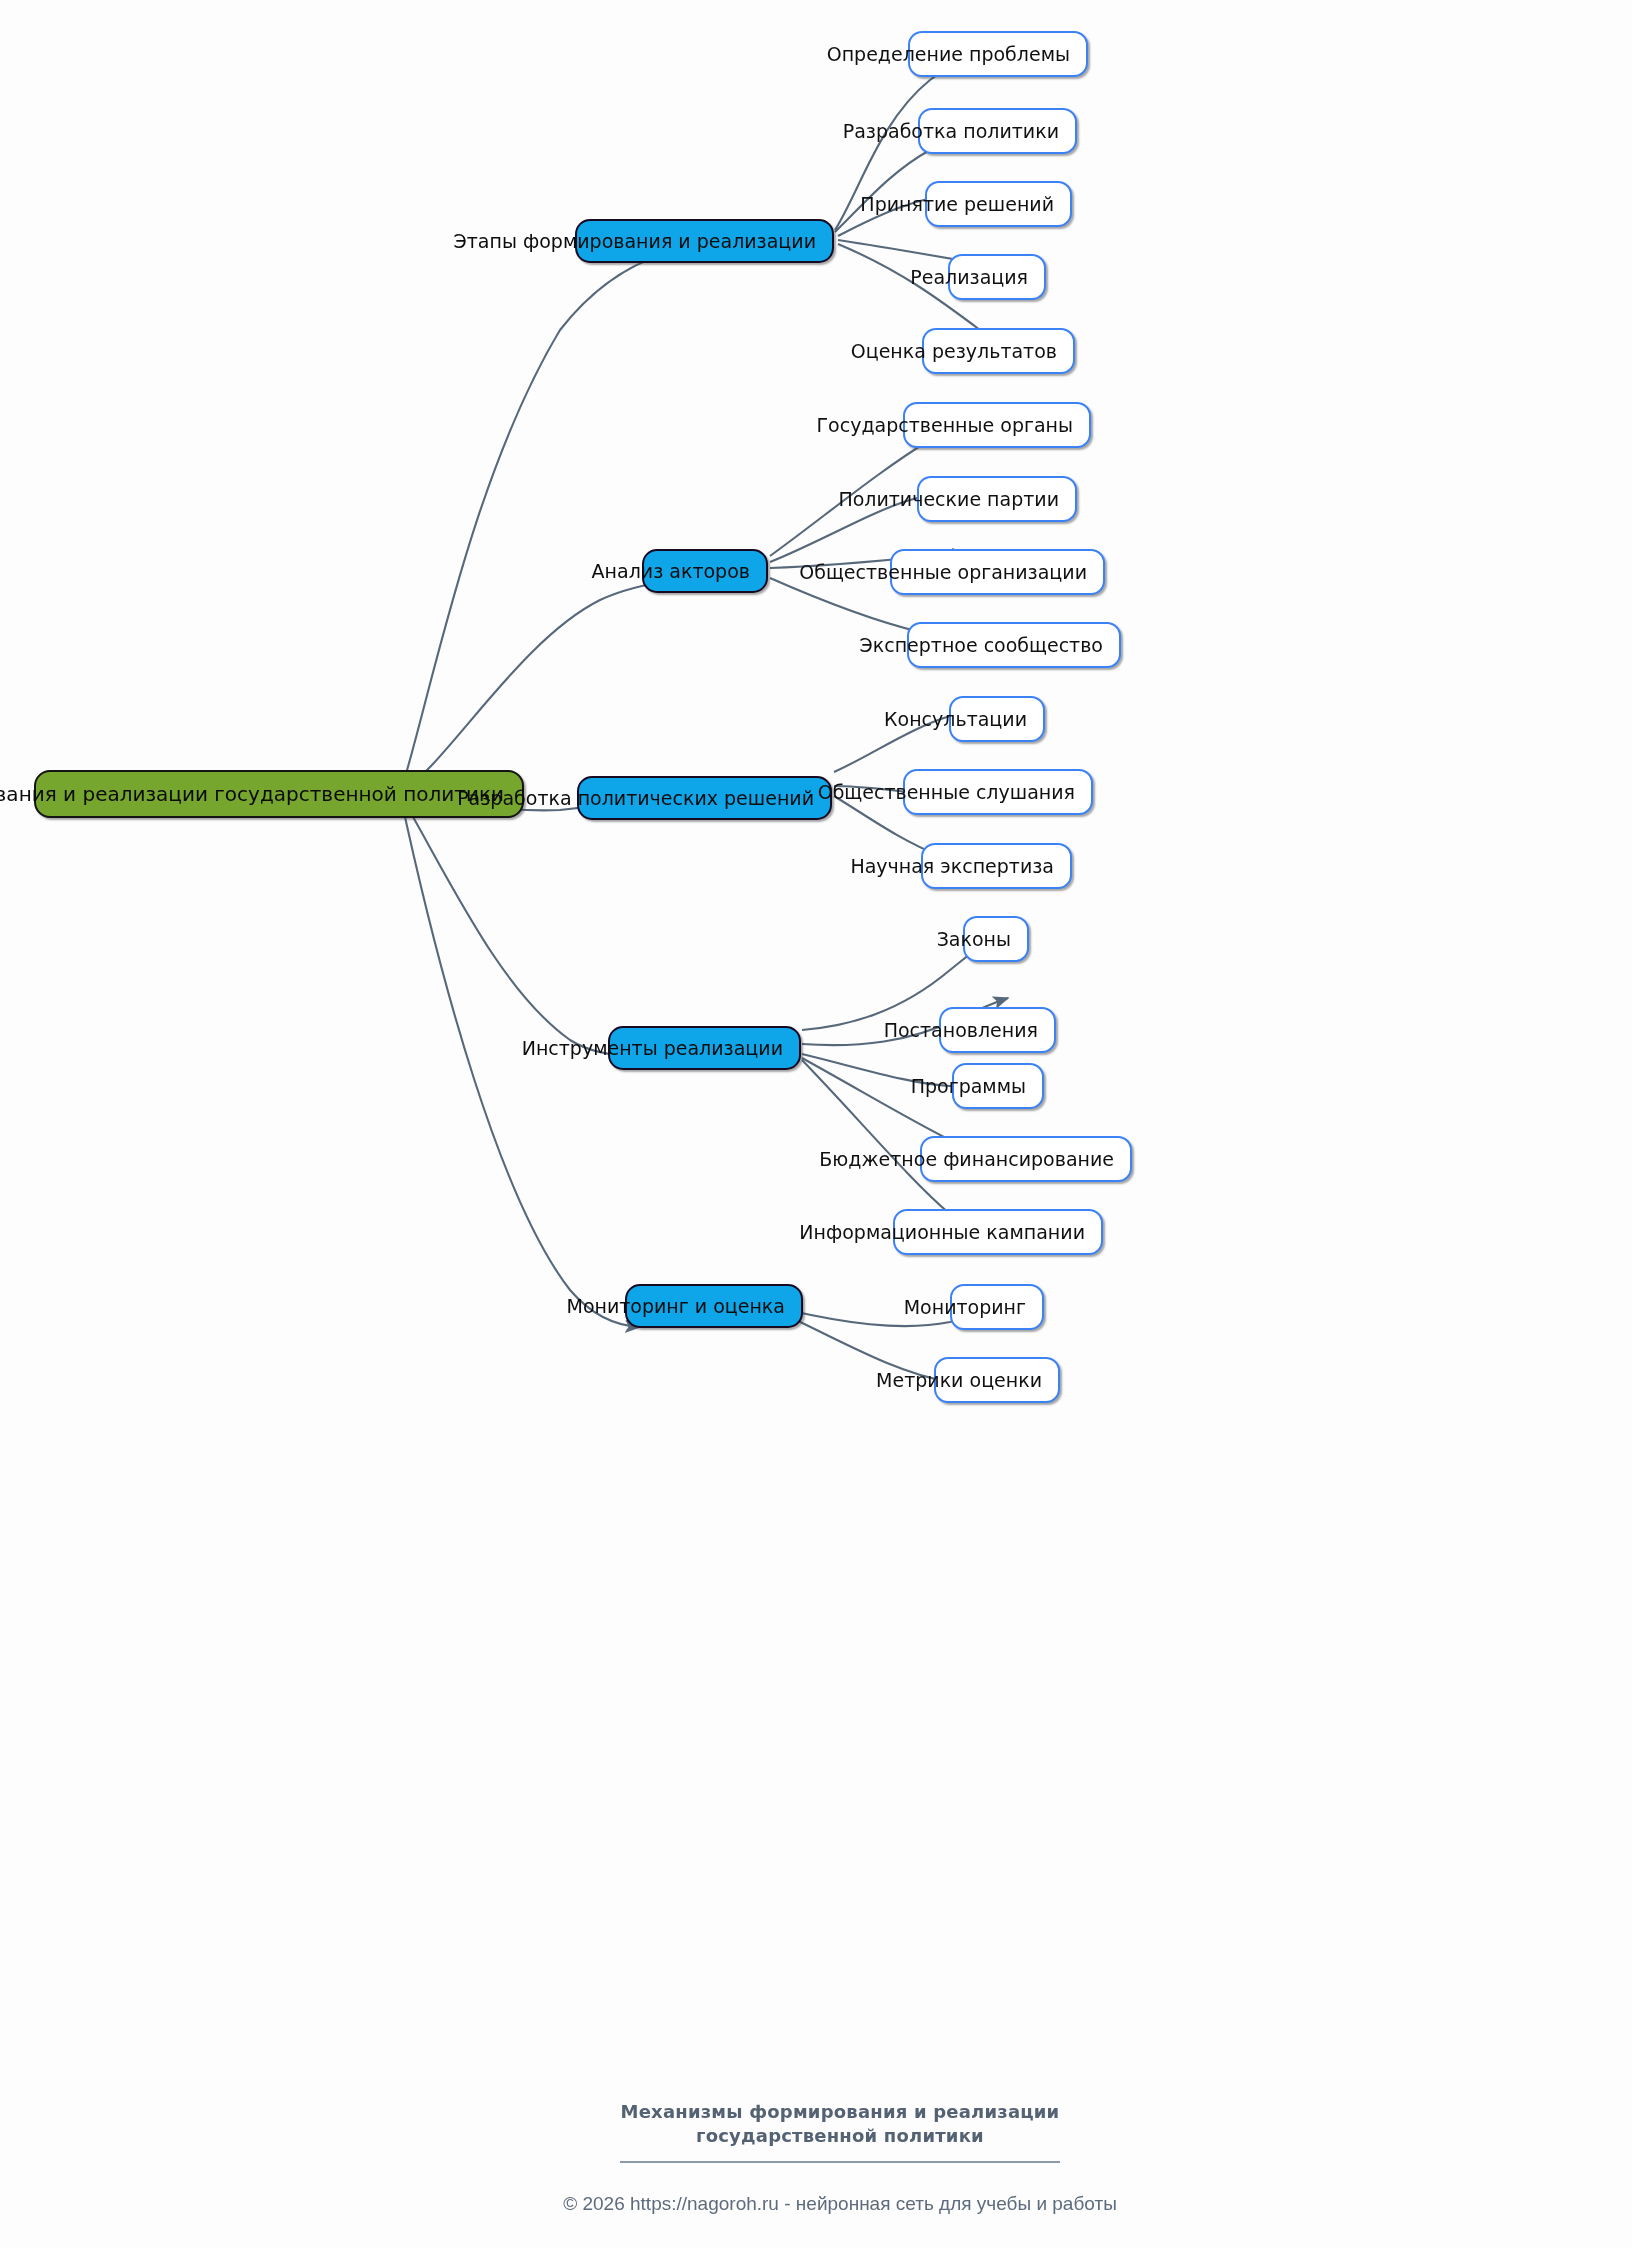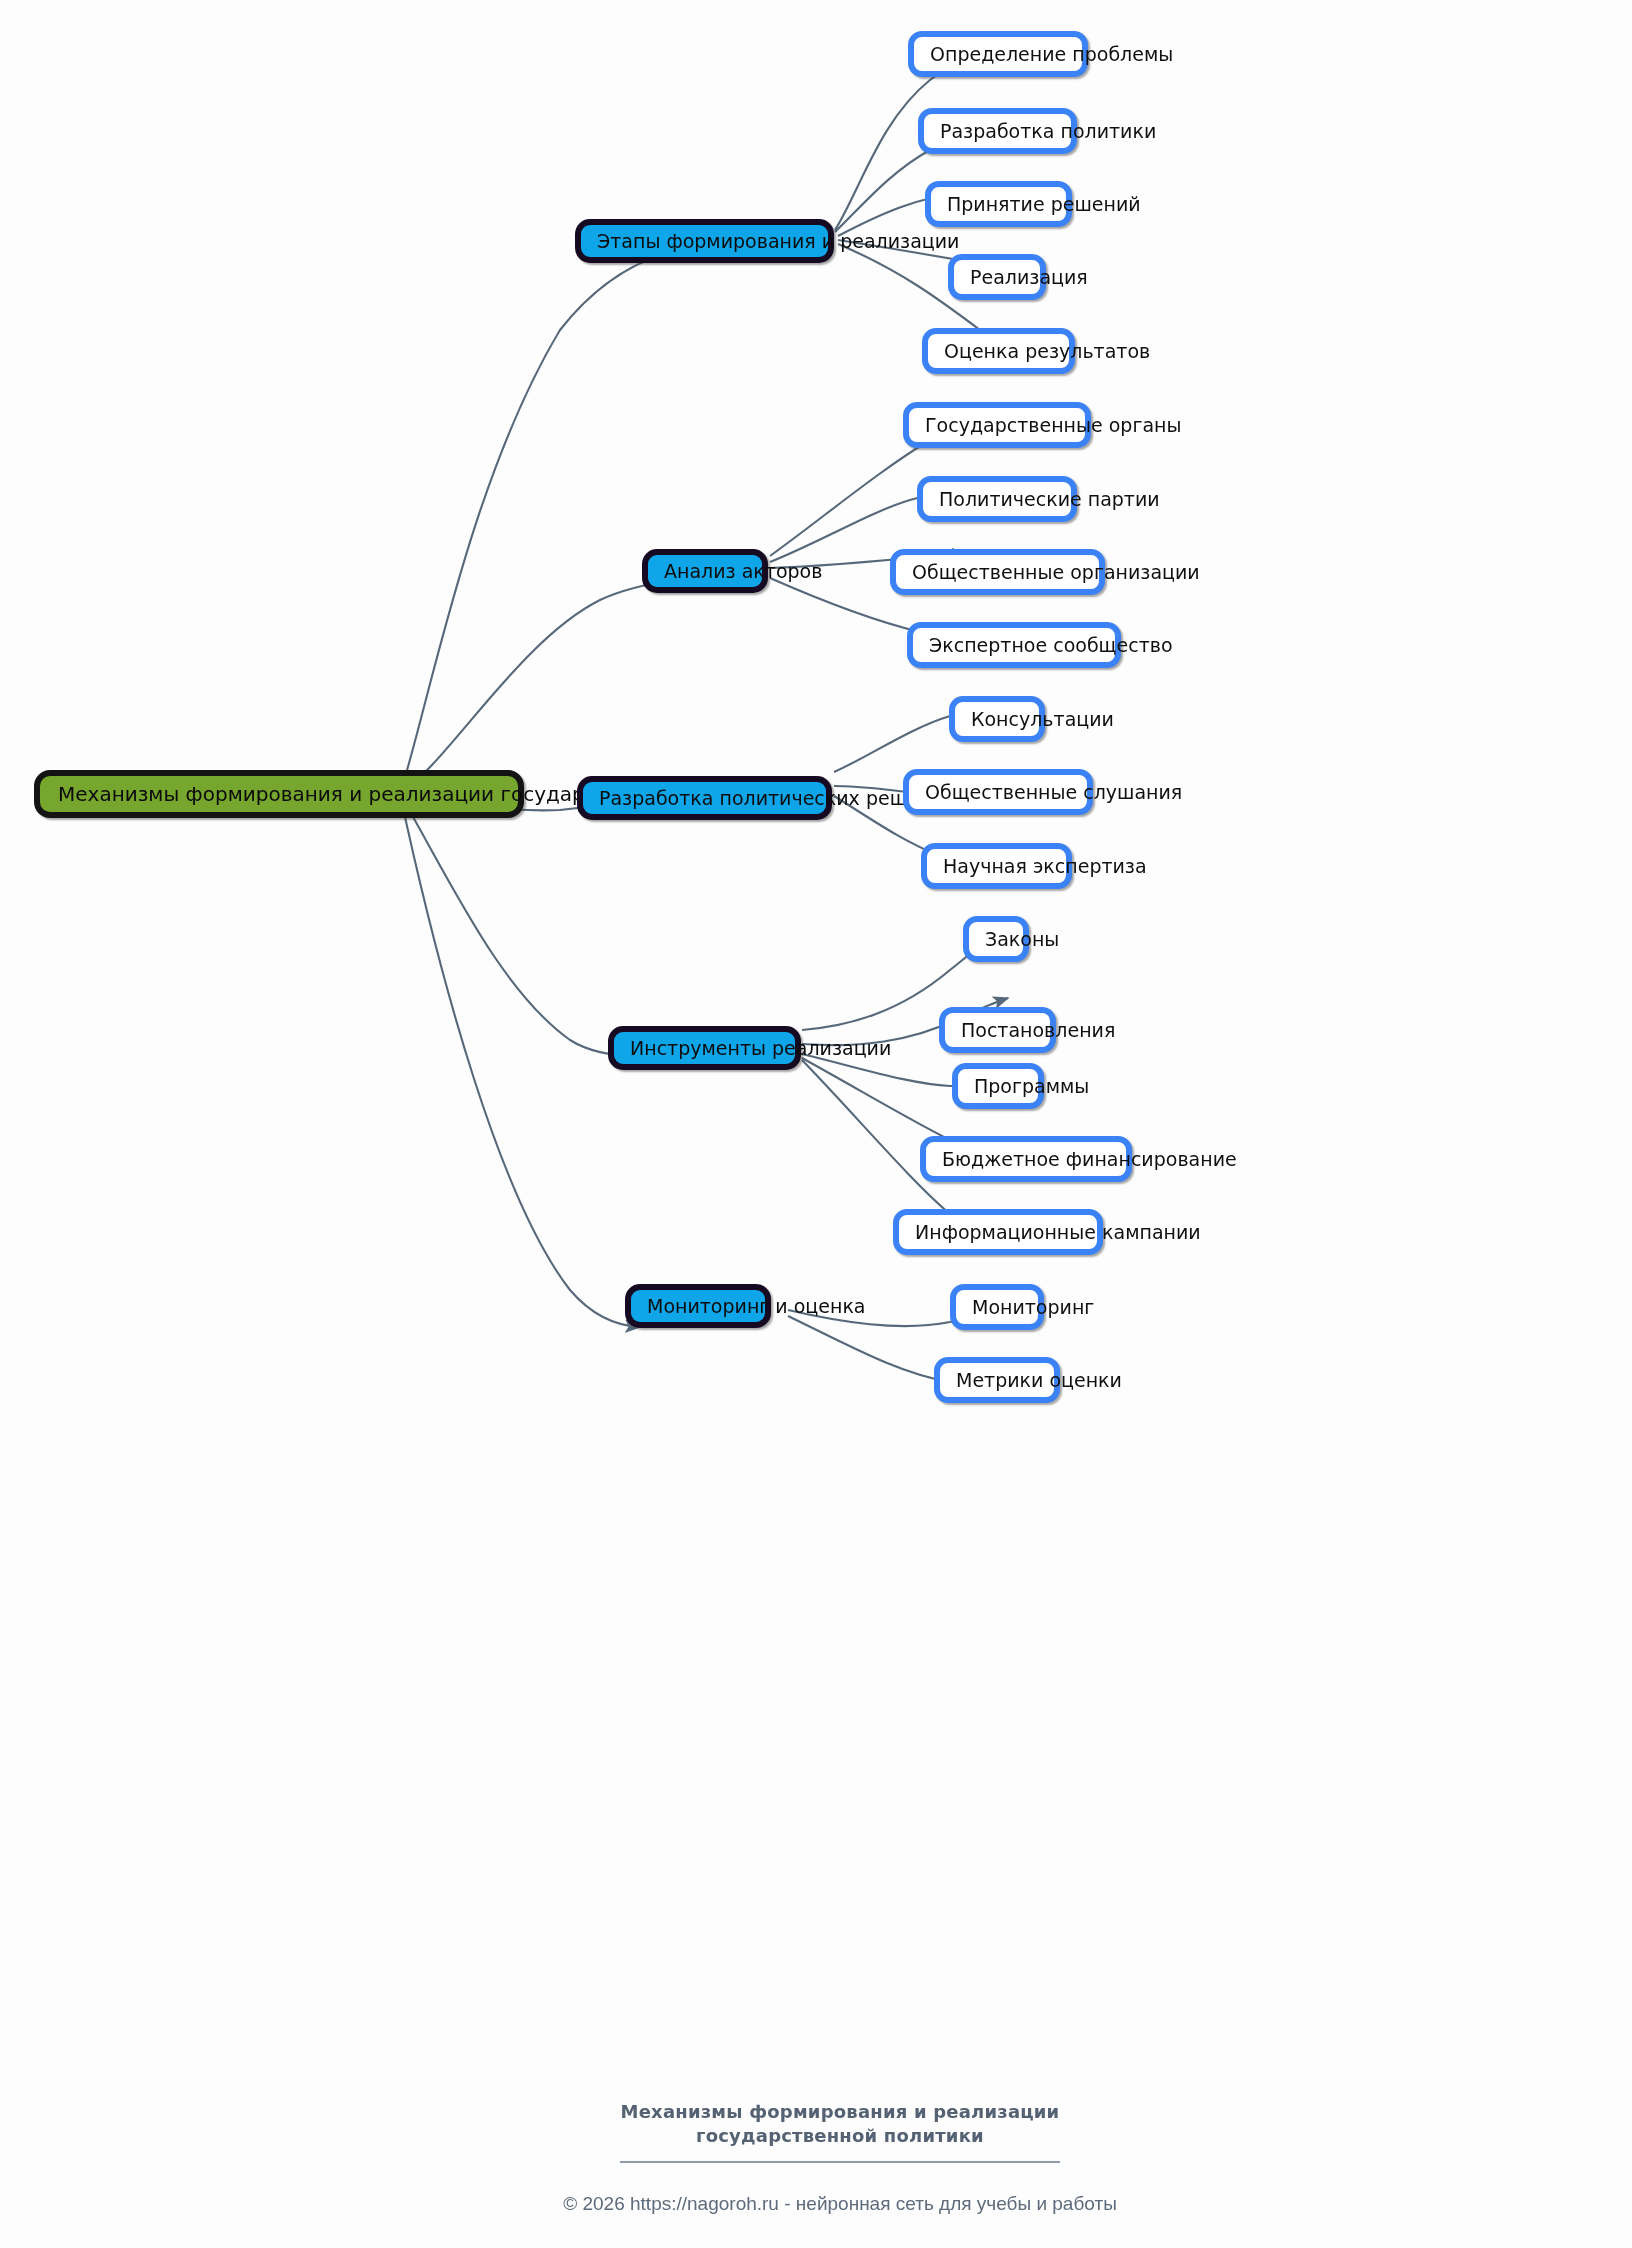--- a/index.html
+++ b/index.html
@@ -23,24 +23,24 @@
     top: 0;
     width: 1632px;
     height: 2248px;
     pointer-events: none;
   }
   .node {
     position: absolute;
     box-sizing: border-box;
     display: flex;
     align-items: center;
-    justify-content: flex-start;
+    justify-content: flex-end;
     white-space: nowrap;
     border-radius: 14px;
-    border: 6px solid #3b82f6;
+    border: 2px solid #3b82f6;
     background: #ffffff;
     color: #101010;
     font-family: "DejaVu Sans", sans-serif;
     box-shadow: 2px 2px 2px rgba(60,60,60,0.45);
     z-index: 5;
   }
   .node.leaf {
     font-size: 19px;
     height: 46px;
     padding: 0 16px;
@@ -205,21 +205,21 @@
   <div class="node leaf" style="left: 952px; top: 1063px; width: 92px;">
       <span>Программы</span>
     </div>
   <div class="node leaf" style="left: 892px; top: 1136px; width: 212px; margin-left: 28px;">
       <span>Бюджетное финансирование</span>
     </div>
   <div class="node leaf" style="left: 893px; top: 1209px; width: 210px;">
       <span>Информационные кампании</span>
     </div>
 
-  <div class="node branch" style="left: 625px; top: 1284px; width: 146px;">
+  <div class="node branch" style="left: 625px; top: 1284px; width: 178px;">
       <span>Мониторинг и оценка</span>
     </div>
   <div class="node leaf" style="left: 950px; top: 1284px; width: 94px;">
       <span>Мониторинг</span>
     </div>
   <div class="node leaf" style="left: 934px; top: 1357px; width: 126px;">
       <span>Метрики оценки</span>
     </div>
 
   <div id="footer">

